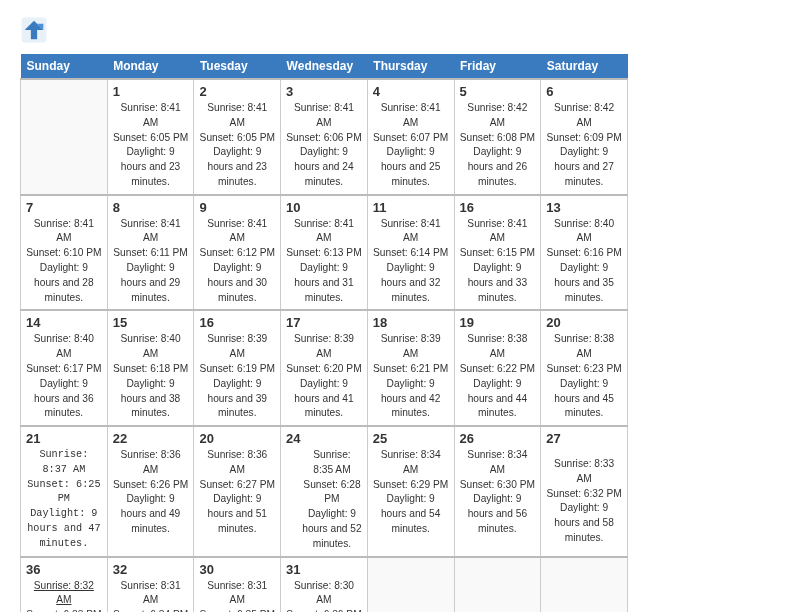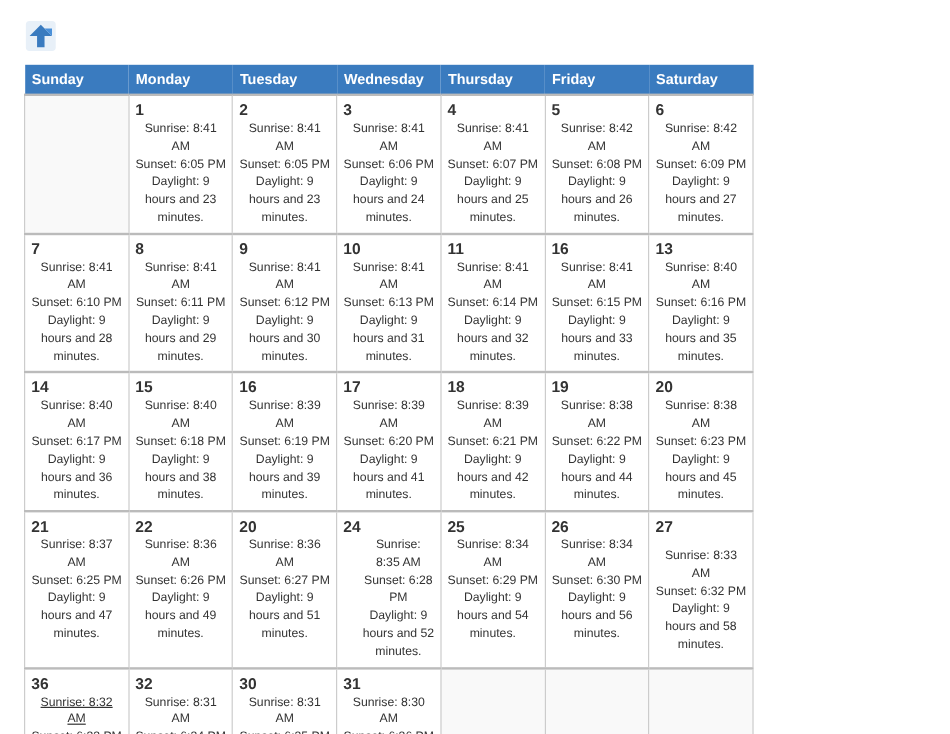--- a/index.html
+++ b/index.html
@@ -253,21 +253,21 @@
           <td>
             <span class="day-number">20</span>
             <div class="day-info" style="white-space: pre-line;">Sunrise: 8:38 AM
 Sunset: 6:23 PM
 Daylight: 9 hours and 45 minutes.</div>
           </td>
         </tr>
         <tr class="week-row">
           <td>
             <span class="day-number">21</span>
-            <div class="day-info" style="white-space: pre-line;">Sunrise: 8:37 AM
+            <div class="day-info" style="white-space: pre-line; font-family: Liberation Mono, monospace;">Sunrise: 8:37 AM
 Sunset: 6:25 PM
 Daylight: 9 hours and 47 minutes.</div>
           </td>
           <td>
             <span class="day-number">22</span>
             <div class="day-info" style="white-space: pre-line;">Sunrise: 8:36 AM
 Sunset: 6:26 PM
 Daylight: 9 hours and 49 minutes.</div>
           </td>
           <td>

